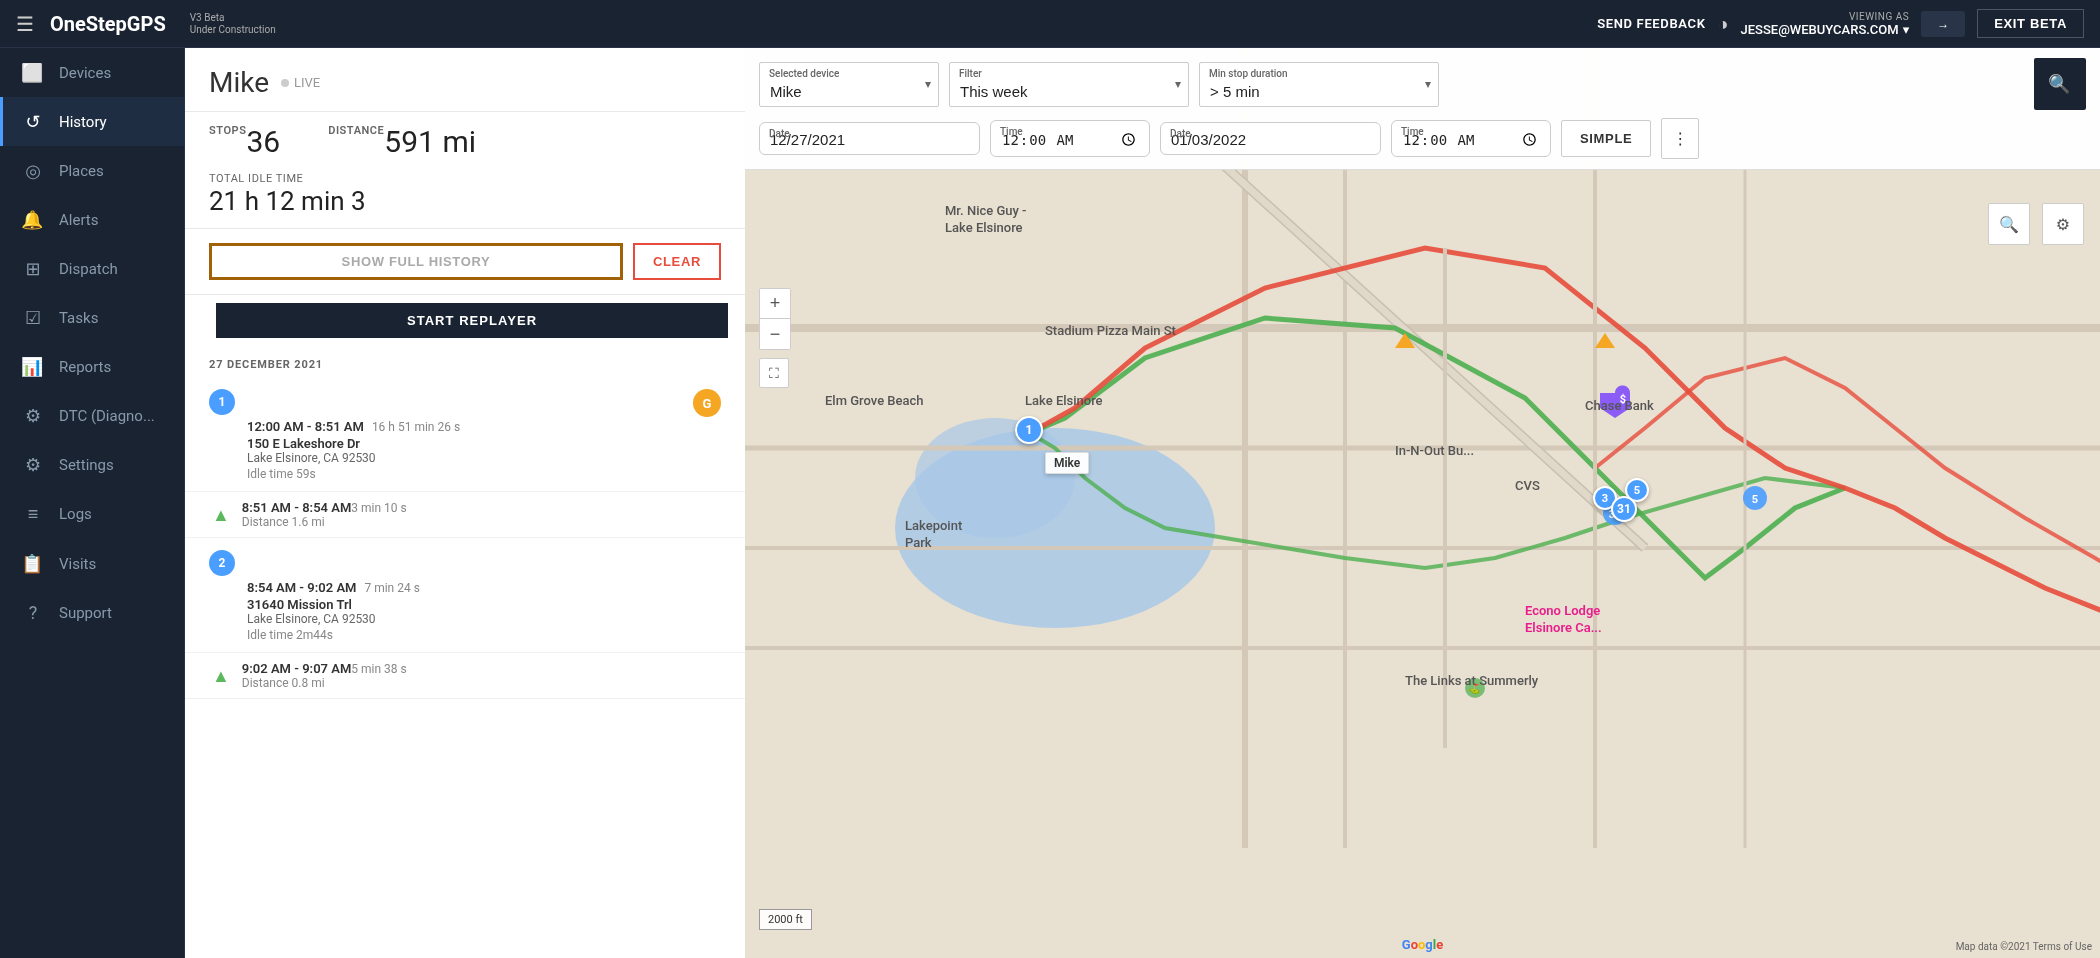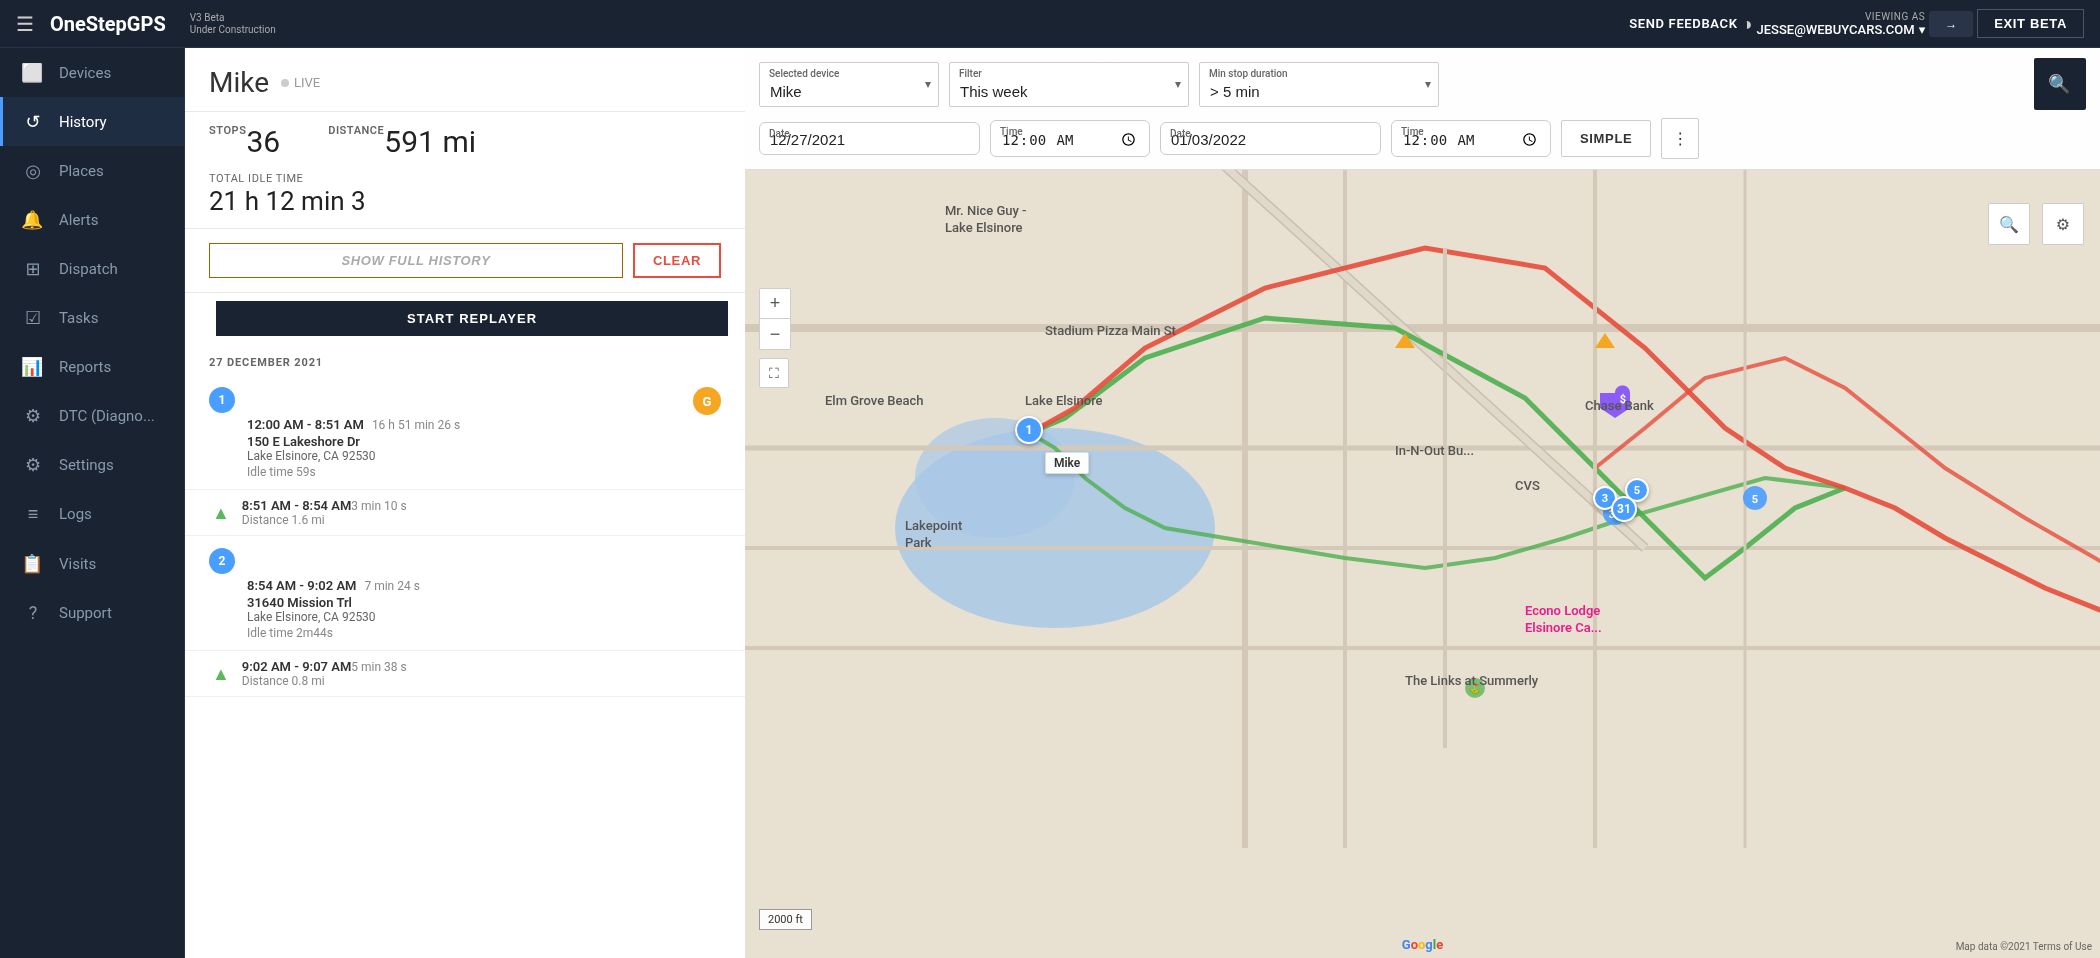--- a/index.html
+++ b/index.html
@@ -14,21 +14,21 @@
       padding: 0 16px;
       flex-shrink: 0;
       border-bottom: 1px solid #2a3448;
     }
     .topnav-menu { font-size: 20px; cursor: pointer; margin-right: 16px; color: #ccc; }
     .topnav-logo { display: flex; align-items: center; gap: 24px; }
     .topnav-logo-name { font-size: 20px; font-weight: 700; color: #fff; }
     .topnav-logo-badge { display: flex; flex-direction: column; font-size: 10px; color: #aaa; }
     .topnav-logo-badge span { line-height: 1.2; }
     .topnav-spacer { flex: 1; }
-    .topnav-actions { display: flex; align-items: center; gap: 4px; }
+    .topnav-actions { display: flex; align-items: center; gap: 12px; }
     .topnav-feedback { font-size: 13px; font-weight: 600; letter-spacing: 0.05em; color: #fff; cursor: pointer; }
     .topnav-brightness { font-size: 18px; cursor: pointer; color: #ccc; }
     .topnav-viewing { display: flex; flex-direction: column; align-items: flex-end; font-size: 11px; color: #aaa; }
     .topnav-viewing-label { font-size: 10px; text-transform: uppercase; letter-spacing: 0.05em; }
     .topnav-viewing-user { display: flex; align-items: center; gap: 4px; font-size: 13px; color: #fff; font-weight: 500; cursor: pointer; }
     .topnav-exit { background: #2a3448; border: none; color: #fff; padding: 6px 16px; font-size: 12px; cursor: pointer; border-radius: 3px; display: flex; align-items: center; gap: 6px; }
     .topnav-exitbeta { background: #1a2332; border: 1px solid #4a5568; color: #fff; padding: 6px 16px; font-size: 13px; font-weight: 700; cursor: pointer; letter-spacing: 0.05em; }
 
     
     .main-layout { display: flex; flex: 1; overflow: hidden; }
@@ -82,31 +82,30 @@
     .stats-row { display: flex; gap: 48px; }
     .stat-item { display: flex; flex-direction: row; }
     .stat-label { font-size: 11px; font-weight: 600; color: #666; text-transform: uppercase; letter-spacing: 0.05em; }
     .stat-value { font-size: 30px; font-weight: 400; color: #222; }
     .stat-sub-label { font-size: 11px; color: #666; text-transform: uppercase; letter-spacing: 0.05em; margin-top: 10px; }
     .stat-sub-value { font-size: 26px; font-weight: 400; color: #222; }
 
     
     .action-buttons { padding: 14px 24px; display: flex; gap: 10px; border-bottom: 1px solid #e8e8e8; }
     .btn-show-history {
-      border: 1px solid #a16207;
+      border: 3px solid #a16207;
       background: #fff;
       color: #aaa;
       padding: 8px 4px;
       font-size: 13px;
       font-weight: 600;
       letter-spacing: 0.05em;
       cursor: pointer;
       text-transform: uppercase;
       flex: 1;
-      font-style: italic;
     }
     .btn-clear {
       border: 2px solid #e74c3c;
       background: #fff;
       color: #e74c3c;
       padding: 8px 18px;
       font-size: 13px;
       font-weight: 700;
       cursor: pointer;
       text-transform: uppercase;

